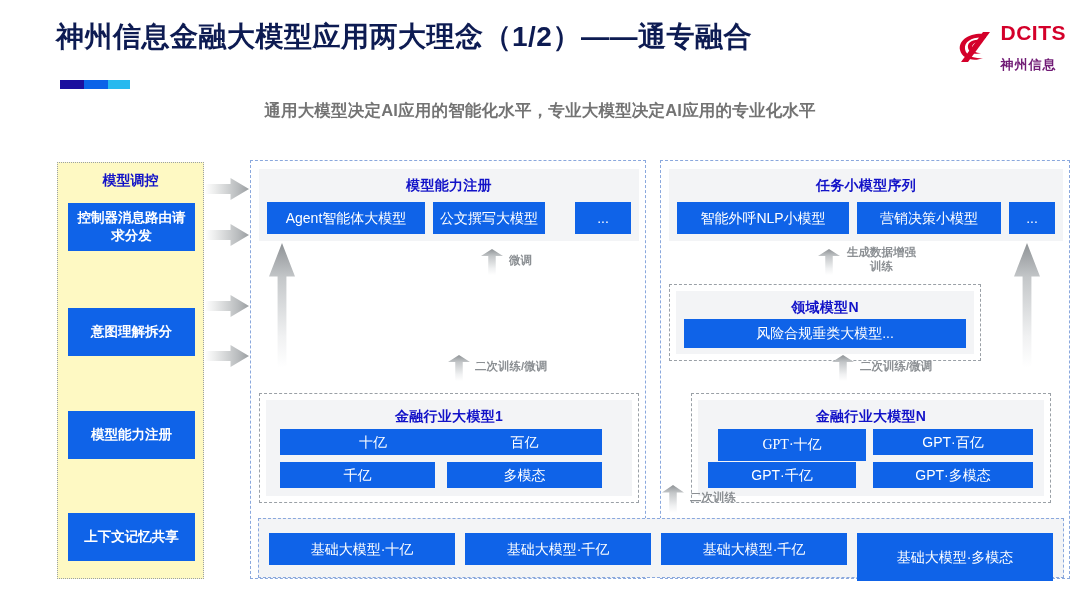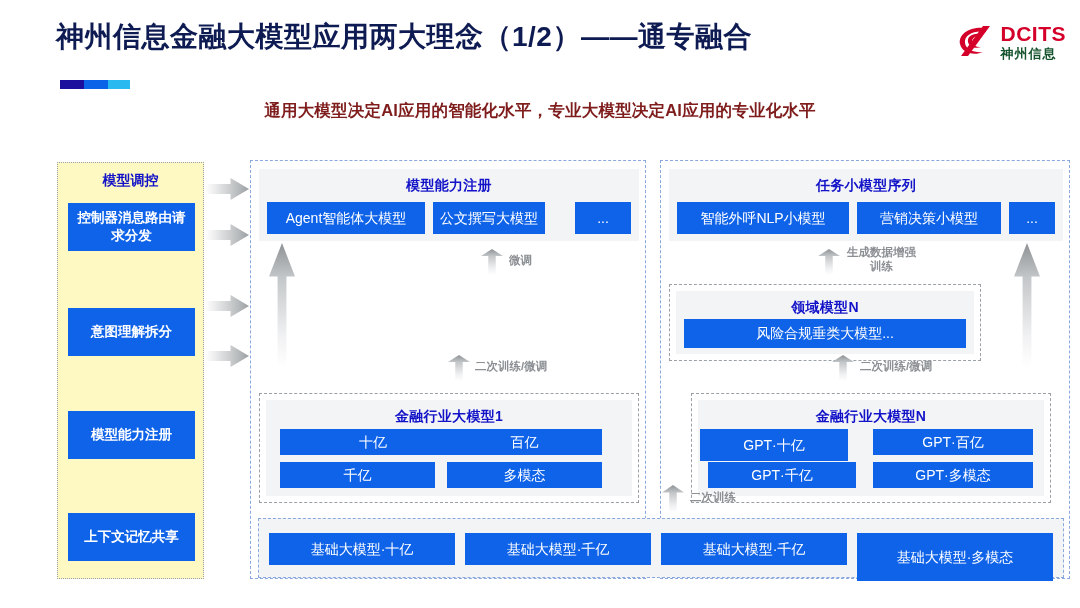--- a/index.html
+++ b/index.html
@@ -20,26 +20,26 @@
   .accent-bar { position: absolute; left: 60px; top: 80px; display: flex; width: 70px; height: 9px; }
   .accent-bar i { display: block; height: 100%; }
   .accent-seg-1 { width: 24px; background: #1b0f9e; }
   .accent-seg-2 { width: 24px; background: #0b63e8; }
   .accent-seg-3 { width: 22px; background: #27b9ef; }
 
   .logo { position: absolute; right: 14px; top: 22px; display: flex; align-items: center; gap: 7px; }
   .logo-mark { width: 38px; height: 38px; position: relative; }
   .logo-text { display: flex; flex-direction: column; line-height: 1; }
   .logo-en { font-size: 21px; font-weight: bold; color: #d4002a; letter-spacing: .5px; }
-  .logo-cn { font-size: 13px; font-weight: bold; color: #14532d; letter-spacing: 1px; margin-top: 3px; }
+  .logo-cn { font-size: 13px; font-weight: bold; color: #701a75; letter-spacing: 1px; margin-top: 15px; }
 
   .subtitle {
     position: absolute; left: 0; right: 0; top: 100px;
     text-align: center; font-size: 16.5px; font-weight: bold;
-    color: #7f1d1d; letter-spacing: .2px;
+    color: #737373; letter-spacing: .2px;
   }
 
   
   .ctrl-panel {
     position: absolute; left: 57px; top: 162px; width: 147px; height: 417px;
     background: #fef9c3; border: 1.5px dotted #9aa0a6;
   }
   .ctrl-title {
     text-align: center; font-size: 14px; font-weight: bold;
     color: #1212c8; margin-top: 9px;
@@ -178,21 +178,21 @@
     <div class="domain-box" style="left:8px; top:123px; width:312px; height:77px;">
       <div class="domain-panel" style="width:298px; height:63px;">
         <div class="panel-title">领域模型N</div>
         <div class="chip" style="left:8px; top:28px; width:282px; height:29px;">风险合规垂类大模型...</div>
       </div>
     </div>
 
     <div class="ind-box" style="left:30px; top:232px; width:360px; height:110px;">
       <div class="ind-panel" style="width:346px; height:96px;">
         <div class="panel-title">金融行业大模型N</div>
-        <div class="chip" style="left:2px;  top:29px; width:148px; height:32px;">GPT·十亿</div>
+        <div class="chip" style="left:20px;  top:29px; width:148px; height:32px;font-family:Liberation Serif, serif;">GPT·十亿</div>
         <div class="chip" style="left:175px; top:29px; width:160px; height:26px;">GPT·百亿</div>
         <div class="chip" style="left:10px;  top:62px; width:148px; height:26px;">GPT·千亿</div>
         <div class="chip" style="left:175px; top:62px; width:160px; height:26px;">GPT·多模态</div>
       </div>
     </div>
   </div>
 
   <div class="arrow-up" style="left:269px; top:243px; width:26px; height:124px;"></div>
 
   <div class="arrow-up" style="left:1014px; top:243px; width:26px; height:124px;"></div>

